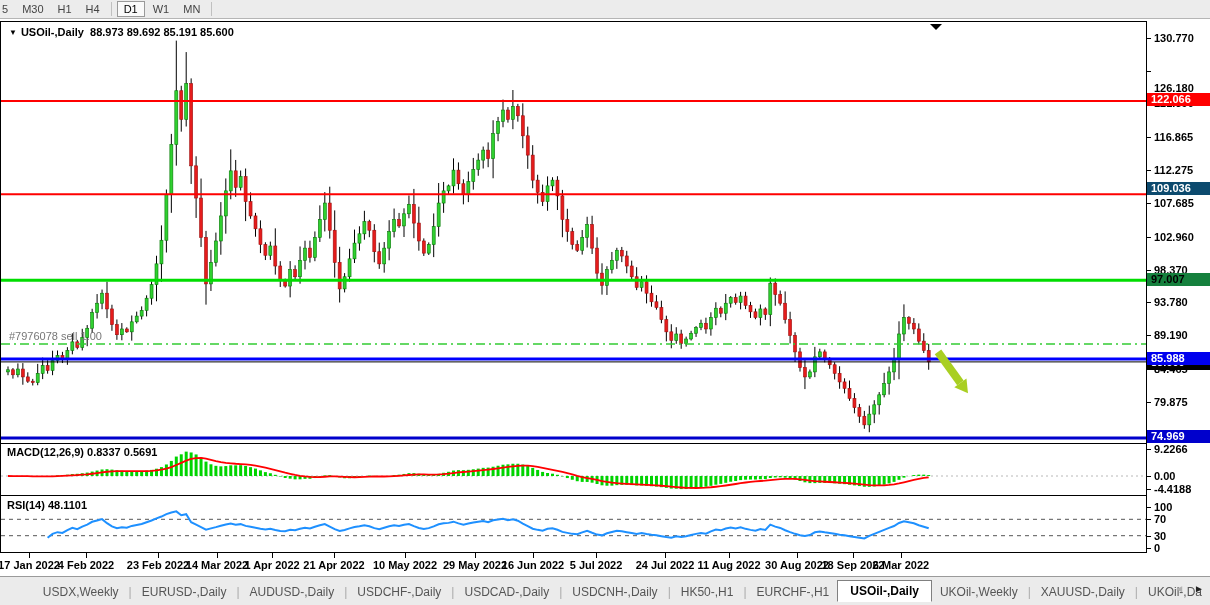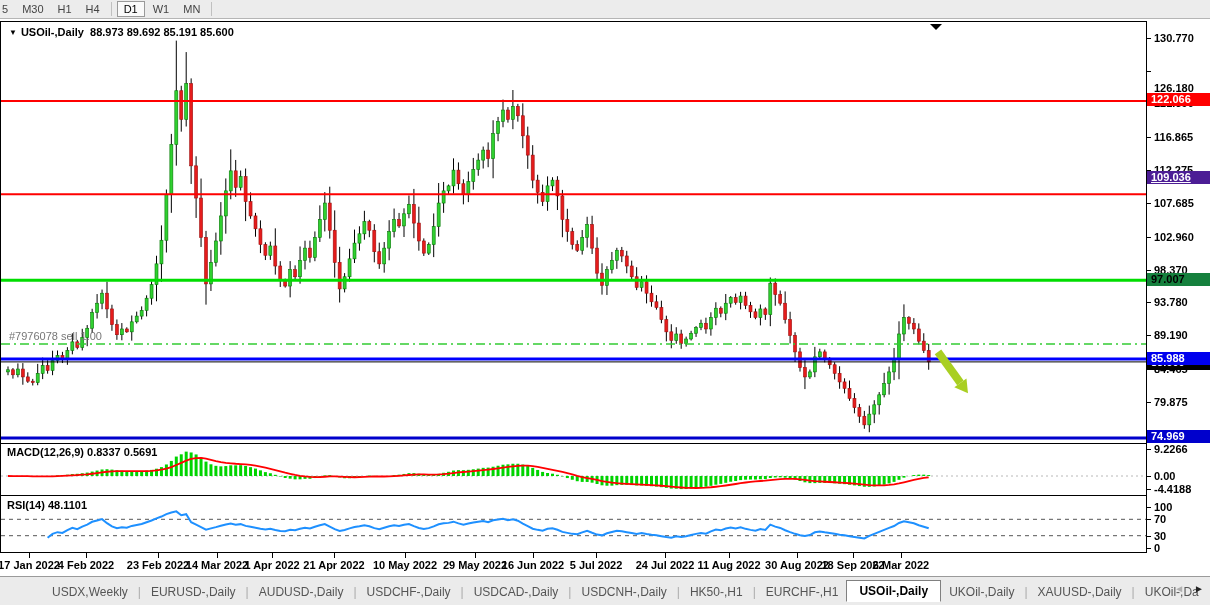--- a/index.html
+++ b/index.html
@@ -691,21 +691,21 @@
       <div class="axis-tick" style="top: 275.363px;">93.780</div>
       <div class="axis-dash" style="top: 281.363px;"></div>
       <div class="axis-tick" style="top: 308.205px;">89.190</div>
       <div class="axis-dash" style="top: 314.205px;"></div>
       <div class="axis-tick" style="top: 342.012px;">84.465</div>
       <div class="axis-dash" style="top: 348.012px;"></div>
       <div class="axis-tick" style="top: 374.854px;">79.875</div>
       <div class="axis-dash" style="top: 380.854px;"></div>
       <div class="badge" style="background: rgb(0, 0, 0); color: rgb(255, 255, 255); top: 334.891px; height: 14px;">85.600</div>
       <div class="badge" style="background: rgb(255, 0, 0); color: rgb(255, 255, 255); top: 72.4771px;">122.066</div>
-      <div class="badge" style="background: #4c1d95; color: rgb(255, 255, 255); top: 150px; text-decoration: underline;">109.036</div>
+      <div class="badge" style="background: #0c4a6e; color: rgb(255, 255, 255); top: 161px;">109.036</div>
       <div class="badge" style="background: #15803d; color: rgb(0, 0, 0); top: 251.774px;">97.007</div>
       <div class="badge" style="background: rgb(0, 0, 238); color: rgb(255, 255, 255); top: 330.615px;">85.988</div>
       <div class="badge" style="background: rgb(0, 0, 204); color: rgb(255, 255, 255); top: 409.456px;">74.969</div>
       <div class="axis-tick" style="top: 422.243px;">9.2266</div>
       <div class="axis-dash" style="top: 428.243px;"></div>
       <div class="axis-tick" style="top: 449px;">0.00</div>
       <div class="axis-dash" style="top: 455px;"></div>
       <div class="axis-tick" style="top: 461.815px;">-4.4188</div>
       <div class="axis-dash" style="top: 467.815px;"></div>
       <div class="axis-tick" style="top: 480px;">100</div>
@@ -763,21 +763,21 @@
         <div class="tab">USDCHF-,Daily</div>
         <div class="tab-sep">|</div>
         <div class="tab">USDCAD-,Daily</div>
         <div class="tab-sep">|</div>
         <div class="tab">USDCNH-,Daily</div>
         <div class="tab-sep">|</div>
         <div class="tab">HK50-,H1</div>
         <div class="tab-sep">|</div>
         <div class="tab">EURCHF-,H1</div>
         <div class="tab active">USOil-,Daily</div>
-        <div class="tab">UKOil-,Daily</div>
+        <div class="tab">UKOil-,Weekly</div>
         <div class="tab-sep">|</div>
         <div class="tab">XAUUSD-,Daily</div>
         <div class="tab-sep">|</div>
         <div class="tab">UKOil-,Da</div>
       </div>
     <div id="tab-scroll">
       <span class="arr-l">◄</span>
       <span class="arr-r">►</span>
     </div>
   </div>

